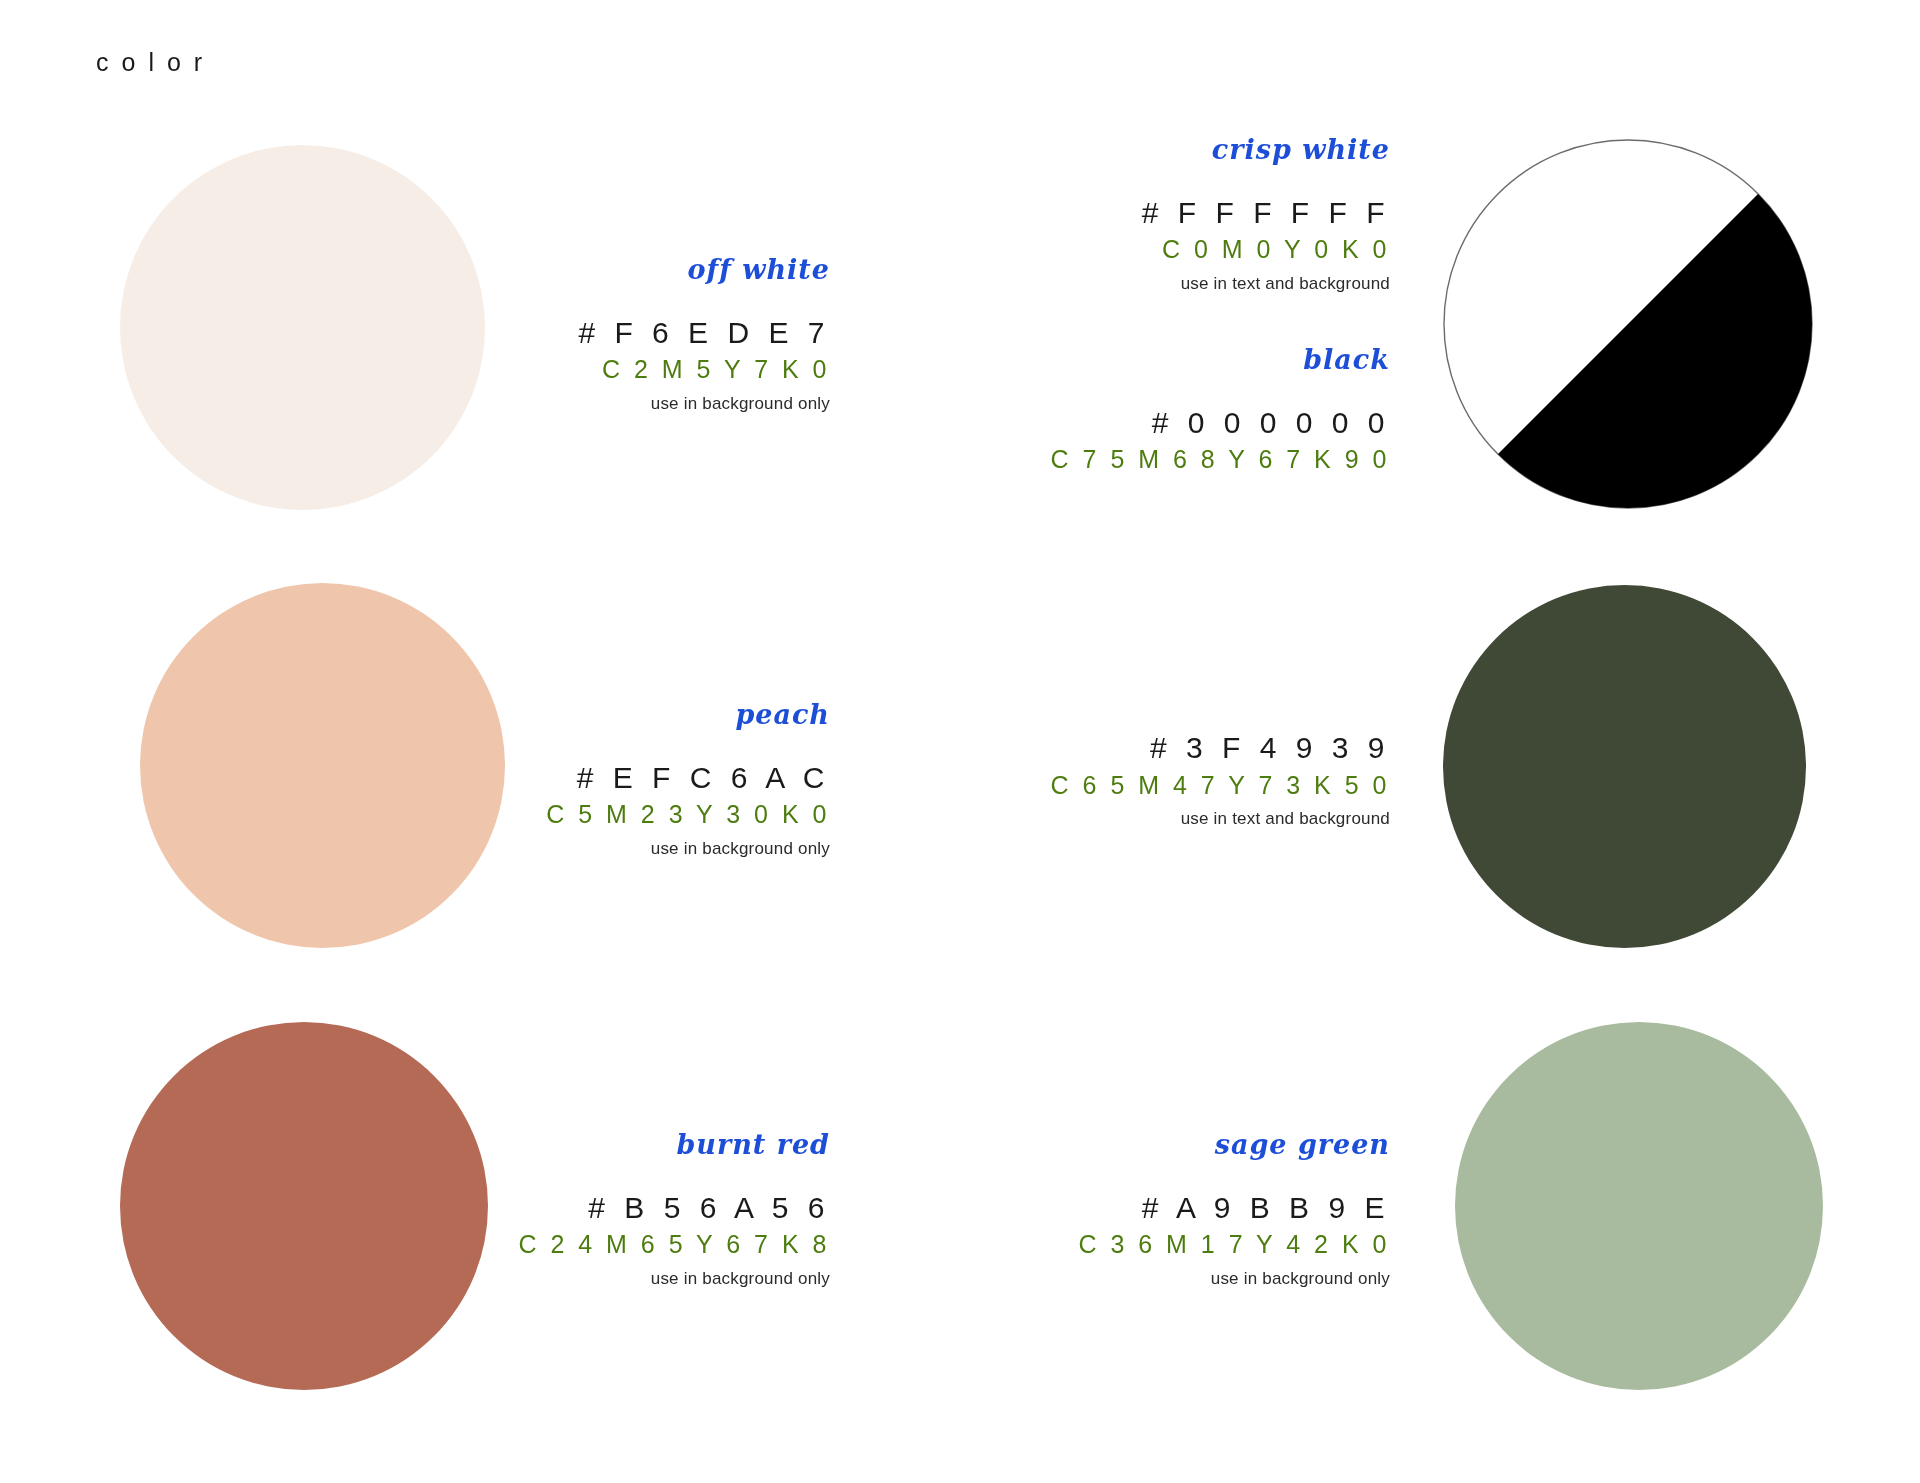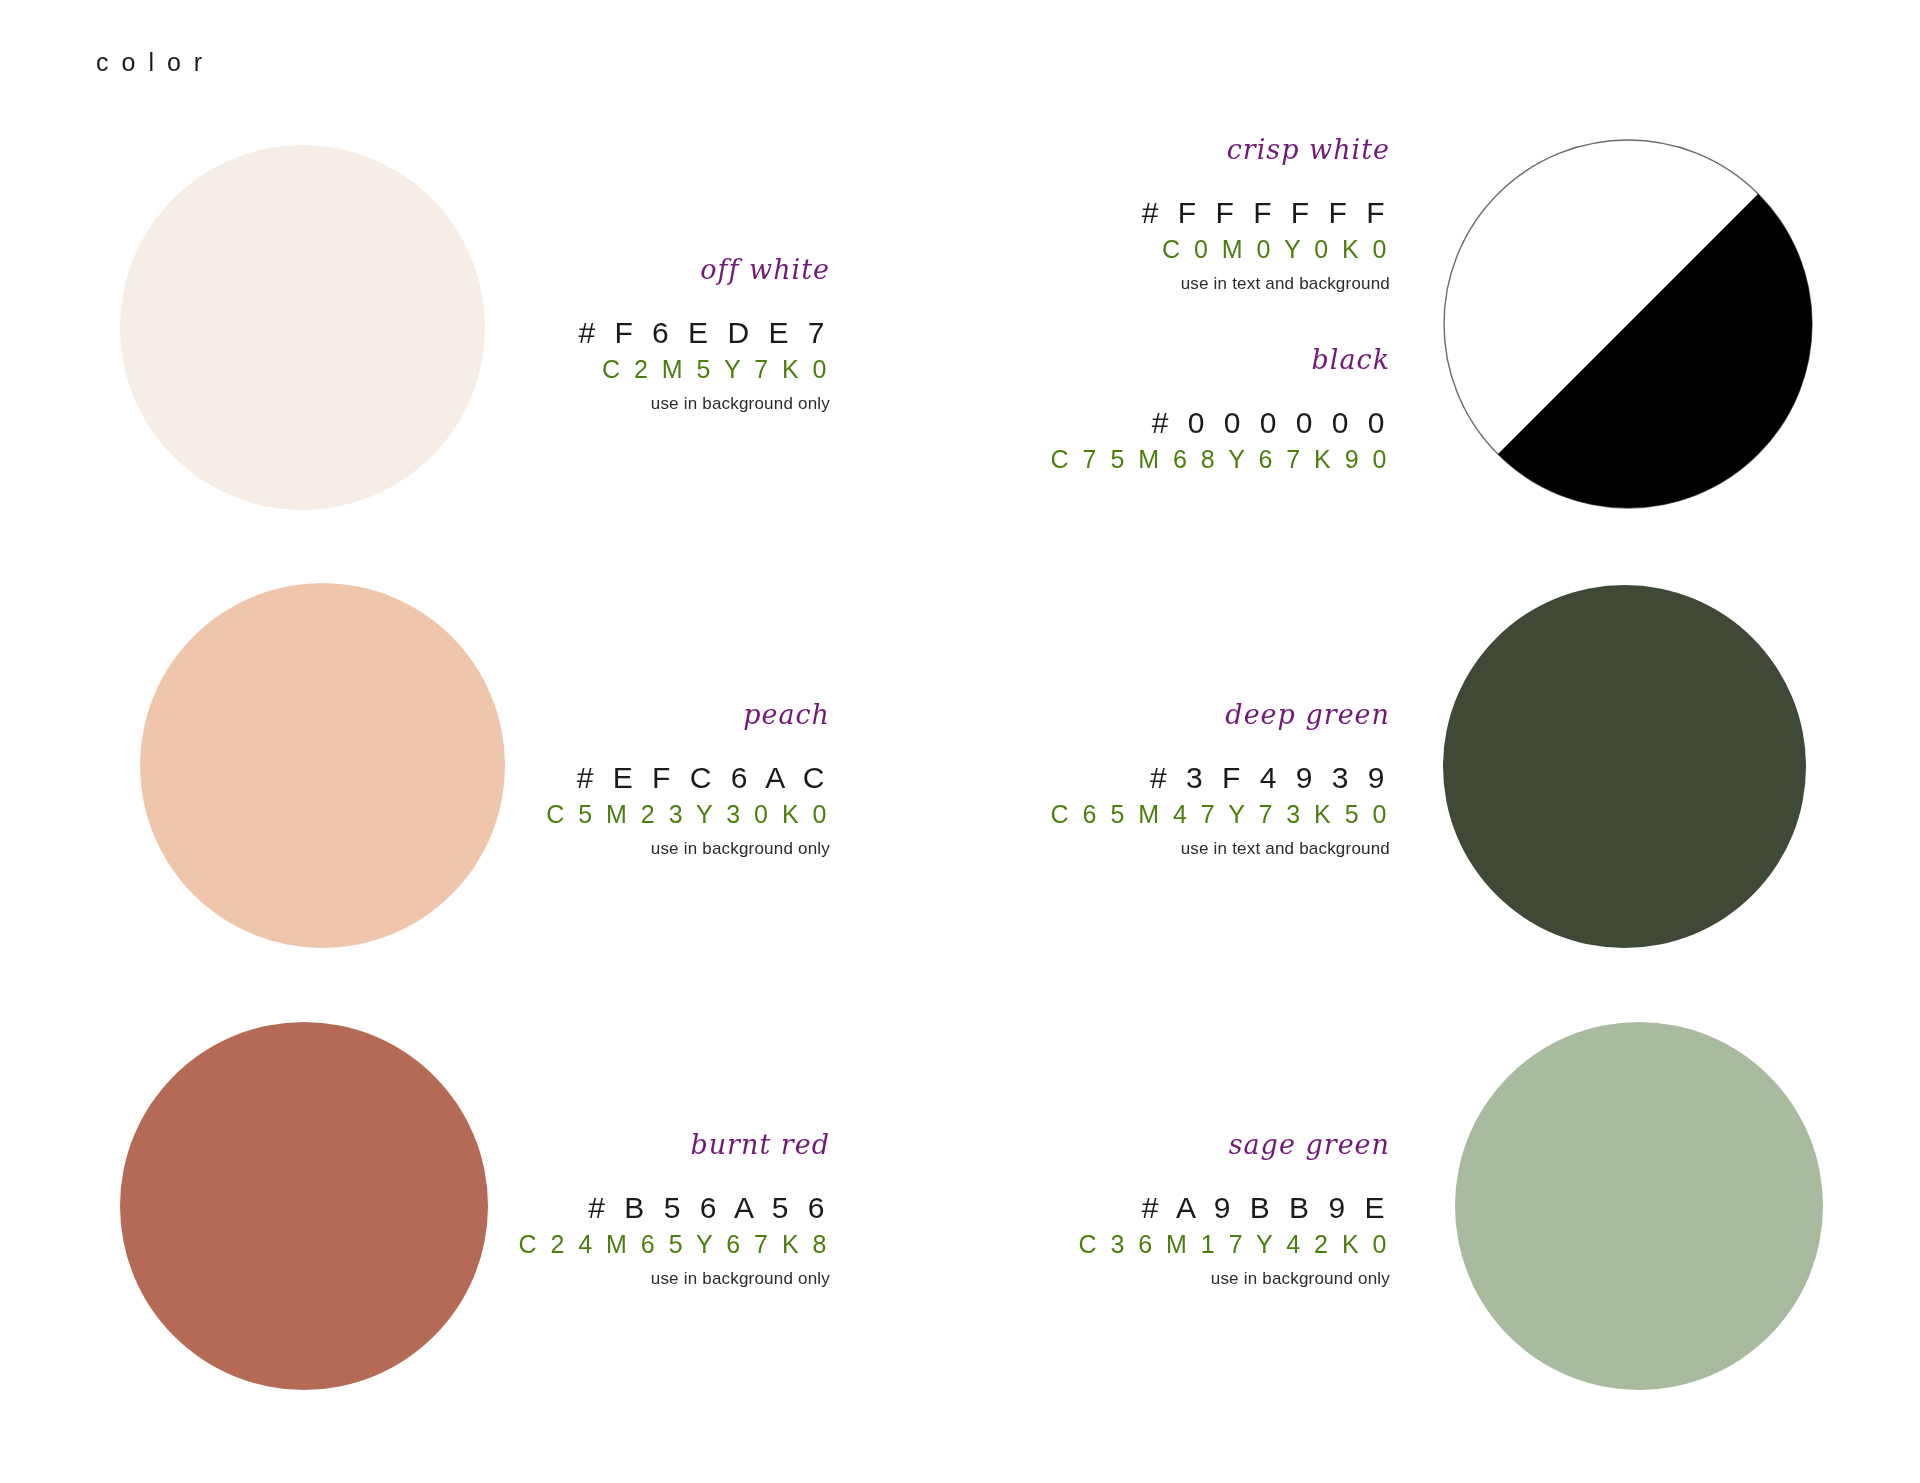--- a/index.html
+++ b/index.html
@@ -54,24 +54,24 @@
 
   
   .info {
     position: absolute;
     text-align: right;
   }
 
   .color-name {
     font-family: "DejaVu Serif", "Liberation Serif", serif;
     font-style: italic;
-    font-weight: 400;
+    font-weight: 700;
     font-size: 27px;
     letter-spacing: 1px;
-    color: #701a75;
+    color: #1d4ed8;
     line-height: 1.1;
     white-space: nowrap;
   }
 
   .hex {
     font-family: "Liberation Sans", sans-serif;
     font-size: 30px;
     font-weight: 300;
     letter-spacing: 5.5px;
     color: #1a1a1a;
@@ -157,21 +157,20 @@
     <div class="swatch-circle" id="sw-peach" style="left: 140px; top: 583px; width: 365px; height: 365px; background: rgb(239, 198, 172);"></div>
 
     <div class="info" style="left:400px; top:700px; width:430px;">
       <div class="color-name">peach</div>
       <div class="hex"># E F C 6 A C</div>
       <div class="cmyk">C 5   M 2 3   Y 3 0   K 0</div>
       <div class="usage">use in background only</div>
     </div>
 
     <div class="info" style="left:690px; top:700px; width:700px;">
-      <div class="color-name">deep green</div>
       <div class="hex"># 3 F 4 9 3 9</div>
       <div class="cmyk">C 6 5   M 4 7   Y 7 3   K 5 0</div>
       <div class="usage">use in text and background</div>
     </div>
 
     <div class="swatch-circle" id="sw-deepgreen" style="left: 1443px; top: 585px; width: 363px; height: 363px; background: rgb(63, 73, 54);"></div>
 
     <div class="swatch-circle" id="sw-burntred" style="left: 120px; top: 1022px; width: 368px; height: 368px; background: rgb(181, 106, 86);"></div>
 
     <div class="info" style="left:400px; top:1130px; width:430px;">

